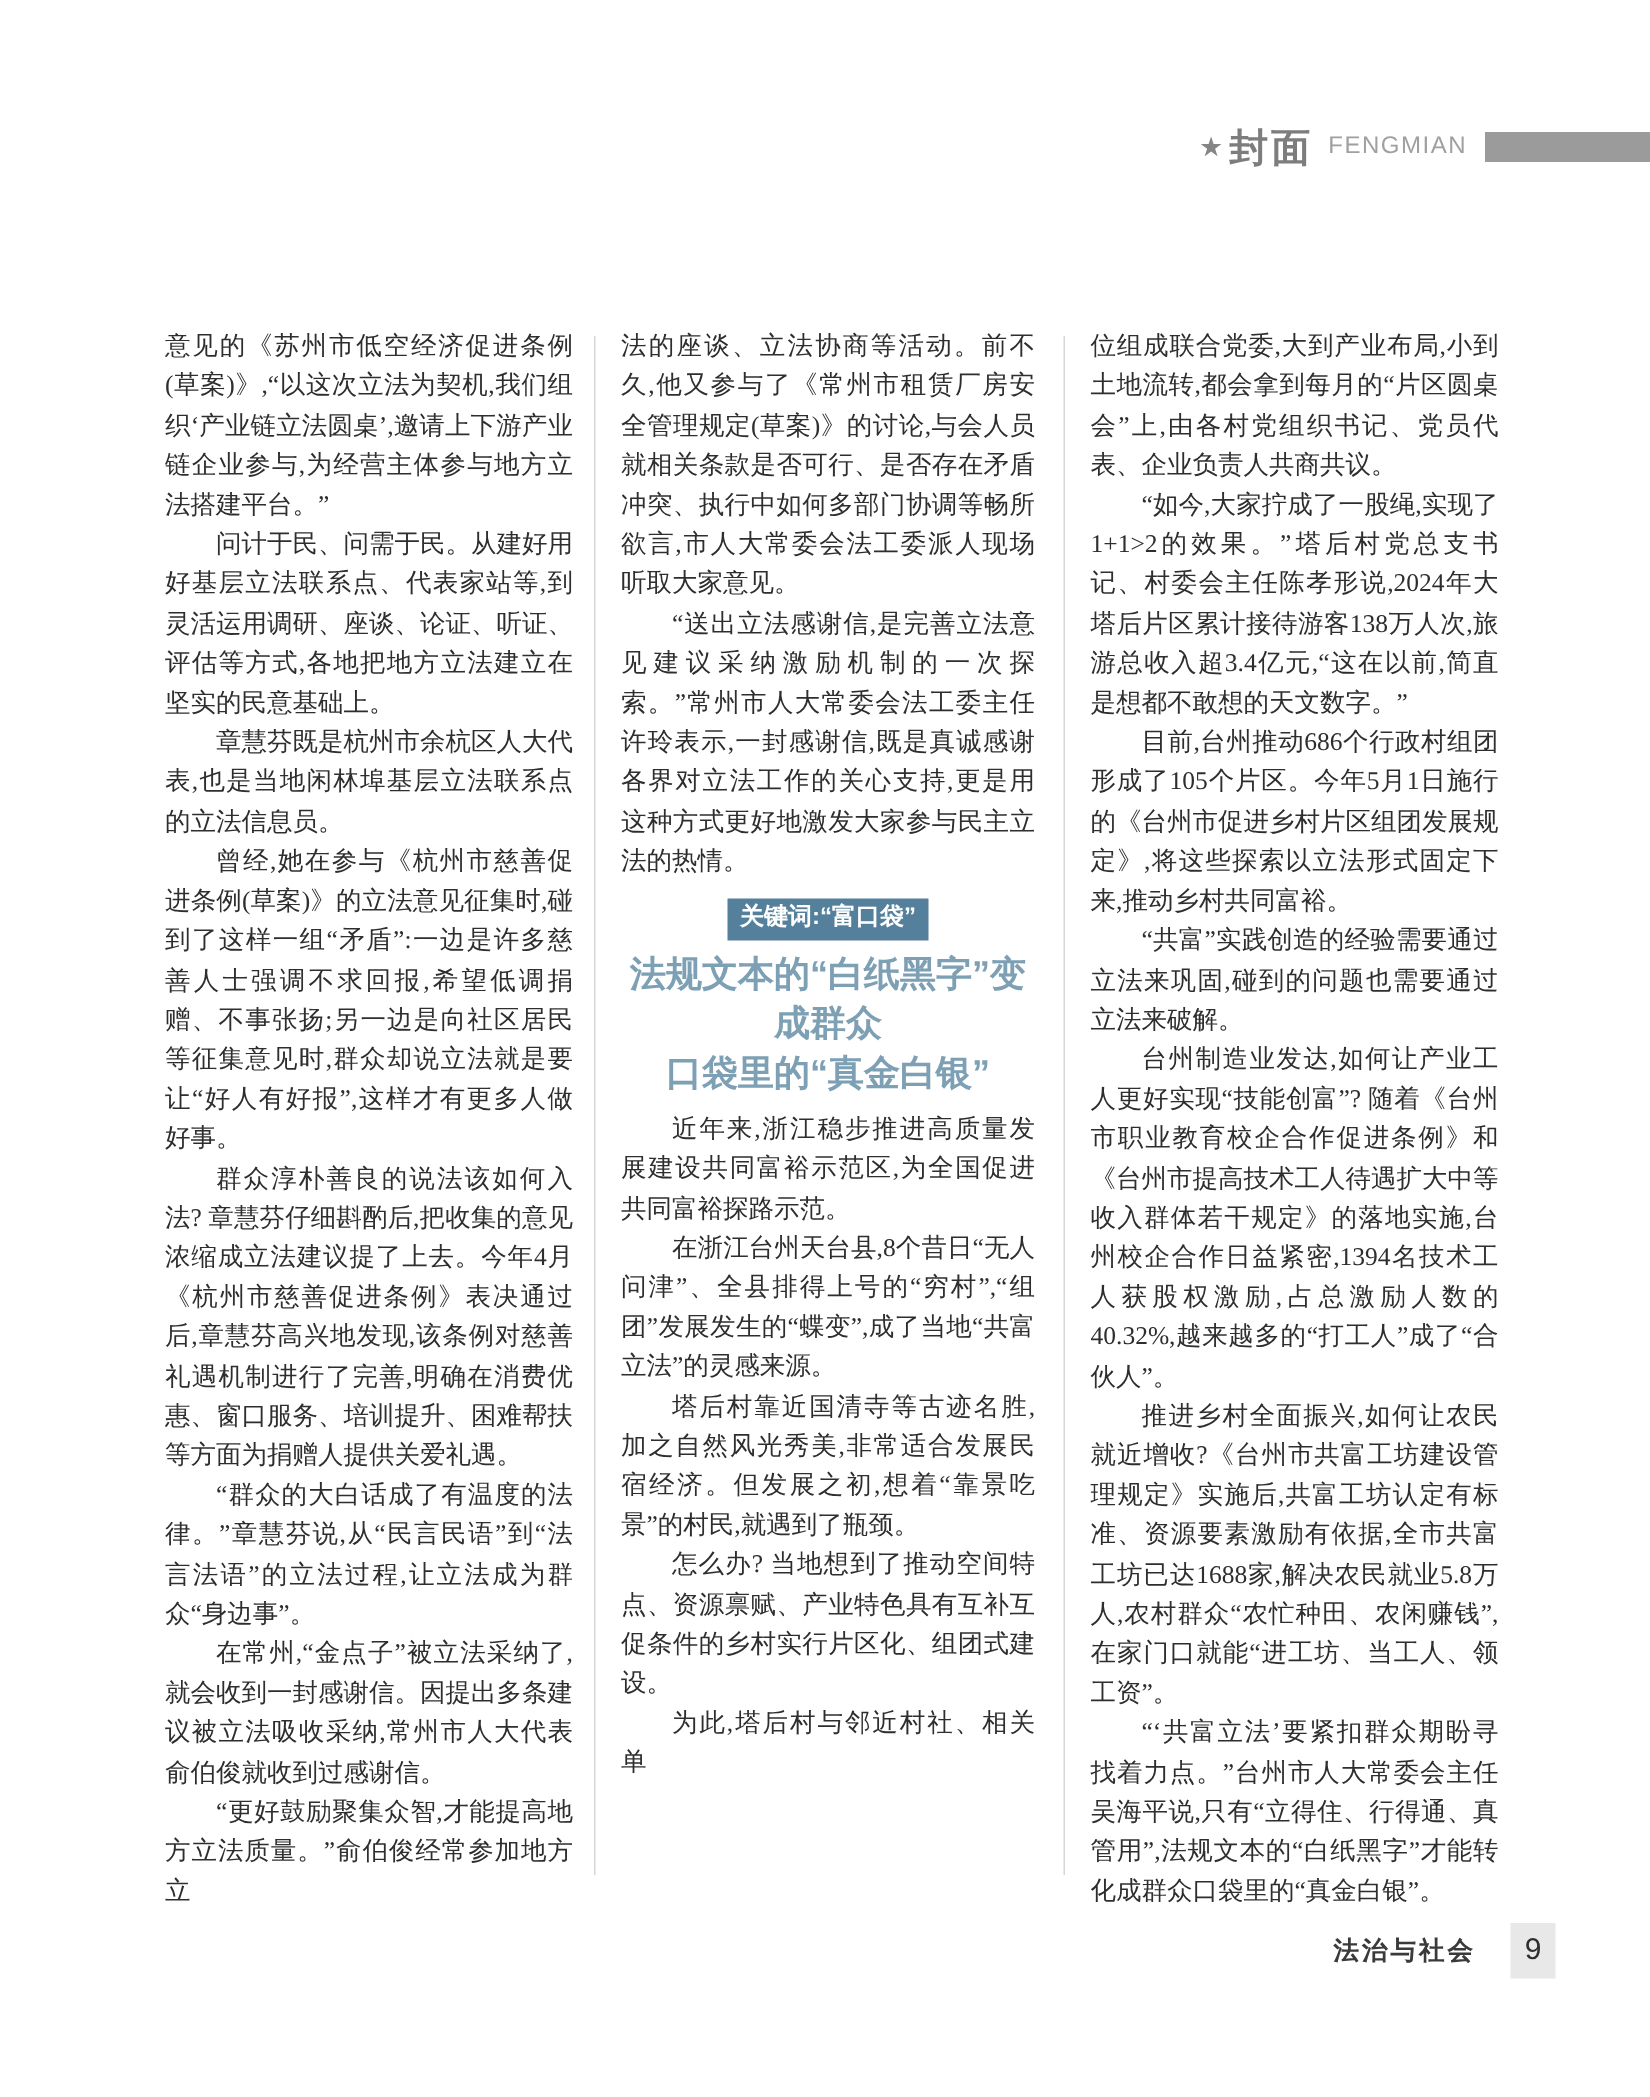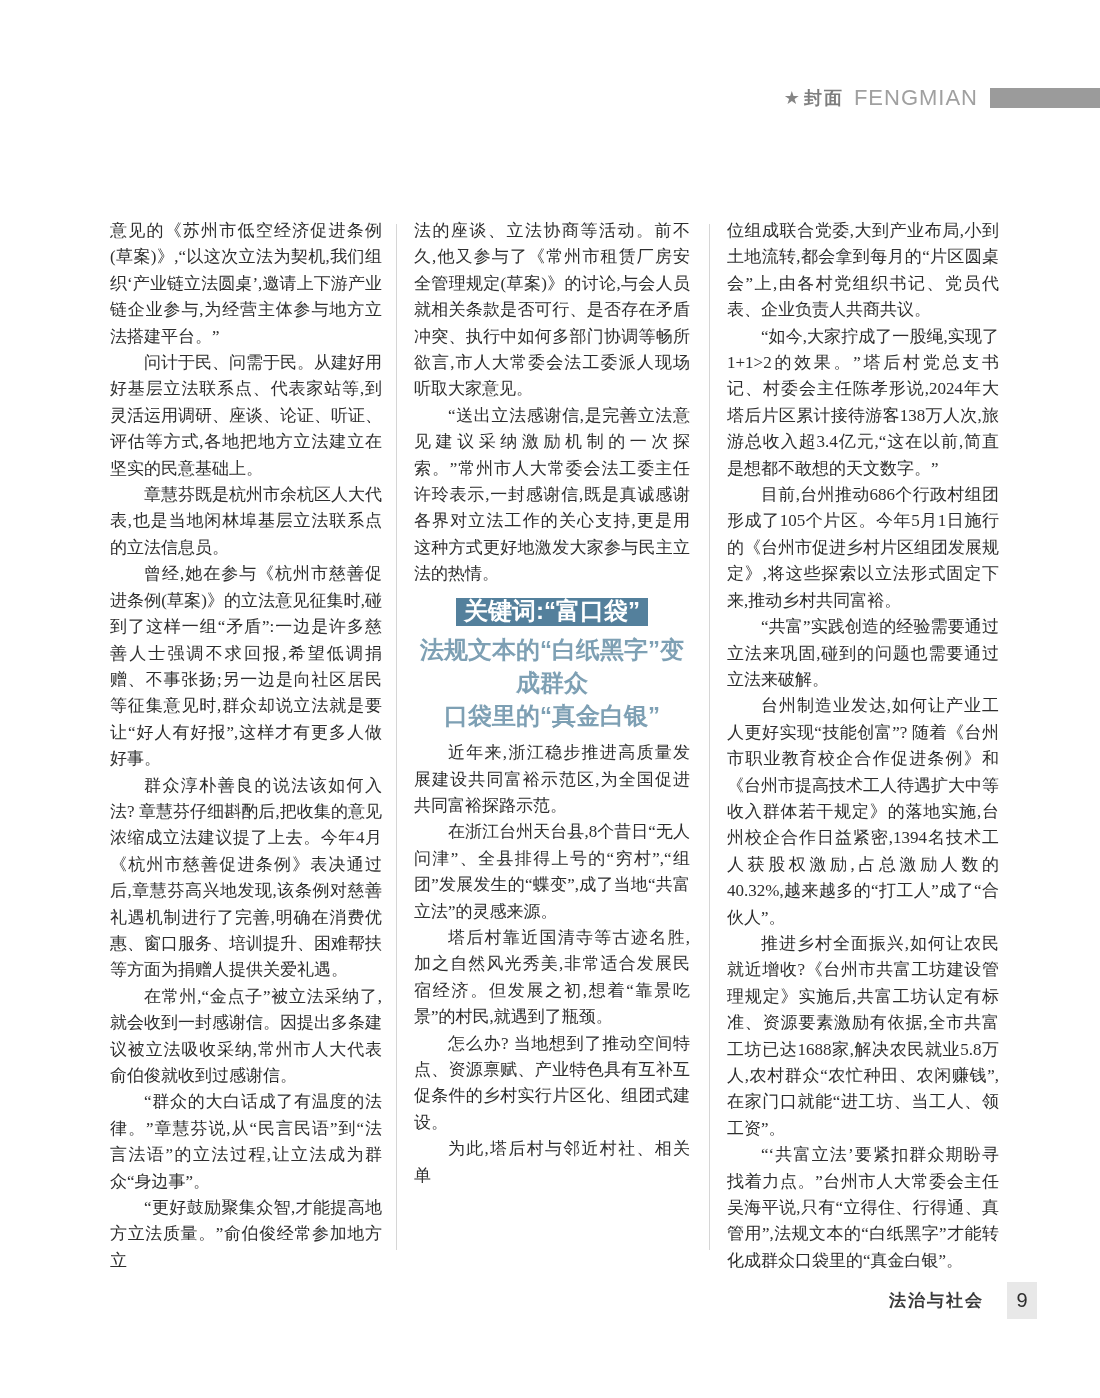--- a/index.html
+++ b/index.html
@@ -4,41 +4,41 @@
 <style>
   html,body{margin:0;padding:0;background:#fff;}
   .page{position:relative;width:1100px;height:1398px;background:#ffffff;overflow:hidden;
         font-family:"Liberation Serif","DejaVu Serif",serif;}
 
   
   .header{position:absolute;top:86px;left:0;right:0;height:24px;
           display:flex;justify-content:flex-end;align-items:center;
           font-family:"Liberation Sans","DejaVu Sans",sans-serif;}
   .header .star{color:#858585;font-size:18px;margin-right:4px;}
-  .header .cn{color:#7d7d7d;font-size:18px;font-weight:bold;letter-spacing:2px;}
-  .header .en{color:#a0a0a0;font-size:22px;margin-left:10px;letter-spacing:1px;text-align:right;}
+  .header .cn{color:#7d7d7d;font-size:26px;font-weight:bold;letter-spacing:2px;}
+  .header .en{color:#a0a0a0;font-size:16px;margin-left:10px;letter-spacing:1px;text-align:right;}
   .header .bar{width:110px;height:20px;background:var(--bar,#9b9b9b);margin-left:12px;}
 
   
   .col{position:absolute;top:218px;width:272px;font-size:17px;line-height:26.4px;
        color:#2e2e2e;text-align:justify;}
   .col1{left:110px;}
   .col2{left:414px;width:276px;}
   .col3{left:727px;}
   .col p{margin:0;padding:0;}
   .col p.ind{text-indent:2em;}
   .vline{position:absolute;top:224px;height:1026px;width:1px;background:#d6d6d6;}
   .vline1{left:396px;}
   .vline2{left:709px;}
 
   
   .kw{margin:10px 0 8px 0;text-align:center;text-indent:0;
       font-family:"Liberation Sans","DejaVu Sans",sans-serif;}
   .kw-badge{display:inline-block;background:var(--accent,#54809c);color:#ffffff;
-            font-size:24px;font-weight:bold;padding:1px 8px 3px 8px;line-height:24px;}
+            font-size:16px;font-weight:bold;padding:1px 8px 3px 8px;line-height:24px;}
   .kw-title{color:var(--accent-light,#7ea0b4);font-size:24px;font-weight:bold;
             line-height:33px;margin-top:6px;}
 
   
   .footer{position:absolute;top:1282px;right:63px;display:flex;align-items:center;
           font-family:"Liberation Sans","DejaVu Sans",sans-serif;justify-content:flex-end;}
   .footer .journal{color:#3a3a3a;font-size:17px;font-weight:bold;letter-spacing:2px;}
   .footer .pagebox{width:30px;height:37px;background:#e8e8e8;margin-left:23px;
                    display:flex;align-items:center;justify-content:center;
                    color:#2e2e2e;font-size:20px;}
@@ -57,22 +57,22 @@
 
   <div class="vline vline1"></div>
   <div class="vline vline2"></div>
 
   <div class="col col1">
       <p class="">意见的《苏州市低空经济促进条例(草案)》,“以这次立法为契机,我们组织‘产业链立法圆桌’,邀请上下游产业链企业参与,为经营主体参与地方立法搭建平台。”</p>
       <p class="ind">问计于民、问需于民。从建好用好基层立法联系点、代表家站等,到灵活运用调研、座谈、论证、听证、评估等方式,各地把地方立法建立在坚实的民意基础上。</p>
       <p class="ind">章慧芬既是杭州市余杭区人大代表,也是当地闲林埠基层立法联系点的立法信息员。</p>
       <p class="ind">曾经,她在参与《杭州市慈善促进条例(草案)》的立法意见征集时,碰到了这样一组“矛盾”:一边是许多慈善人士强调不求回报,希望低调捐赠、不事张扬;另一边是向社区居民等征集意见时,群众却说立法就是要让“好人有好报”,这样才有更多人做好事。</p>
       <p class="ind">群众淳朴善良的说法该如何入法? 章慧芬仔细斟酌后,把收集的意见浓缩成立法建议提了上去。今年4月《杭州市慈善促进条例》表决通过后,章慧芬高兴地发现,该条例对慈善礼遇机制进行了完善,明确在消费优惠、窗口服务、培训提升、困难帮扶等方面为捐赠人提供关爱礼遇。</p>
+      <p class="ind">“群众的大白话成了有温度的法律。”章慧芬说,从“民言民语”到“法言法语”的立法过程,让立法成为群众“身边事”。</p>
       <p class="ind">在常州,“金点子”被立法采纳了,就会收到一封感谢信。因提出多条建议被立法吸收采纳,常州市人大代表俞伯俊就收到过感谢信。</p>
-      <p class="ind">“群众的大白话成了有温度的法律。”章慧芬说,从“民言民语”到“法言法语”的立法过程,让立法成为群众“身边事”。</p>
       <p class="ind">“更好鼓励聚集众智,才能提高地方立法质量。”俞伯俊经常参加地方立</p>
     </div>
 
   <div class="col col2">
     <div>
         <p class="">法的座谈、立法协商等活动。前不久,他又参与了《常州市租赁厂房安全管理规定(草案)》的讨论,与会人员就相关条款是否可行、是否存在矛盾冲突、执行中如何多部门协调等畅所欲言,市人大常委会法工委派人现场听取大家意见。</p>
         <p class="ind">“送出立法感谢信,是完善立法意见建议采纳激励机制的一次探索。”常州市人大常委会法工委主任许玲表示,一封感谢信,既是真诚感谢各界对立法工作的关心支持,更是用这种方式更好地激发大家参与民主立法的热情。</p>
       </div>
     <div class="kw">
       <span class="kw-badge">关键词:“富口袋”</span>

